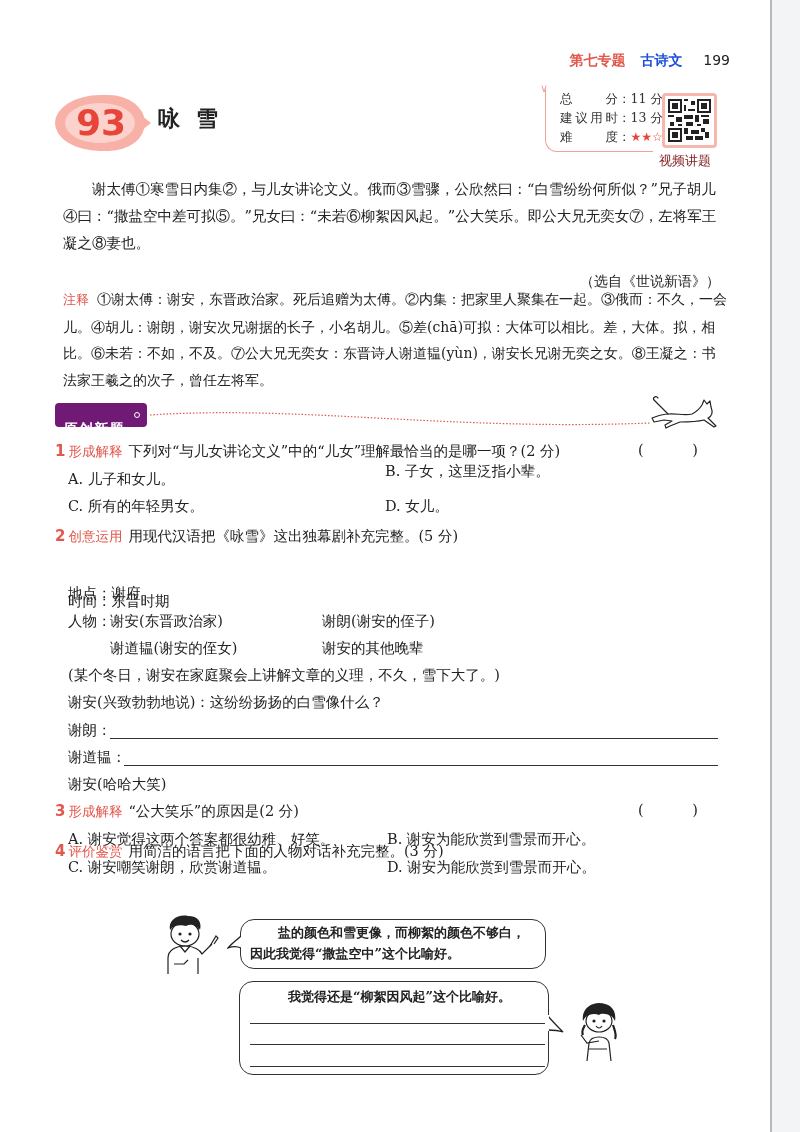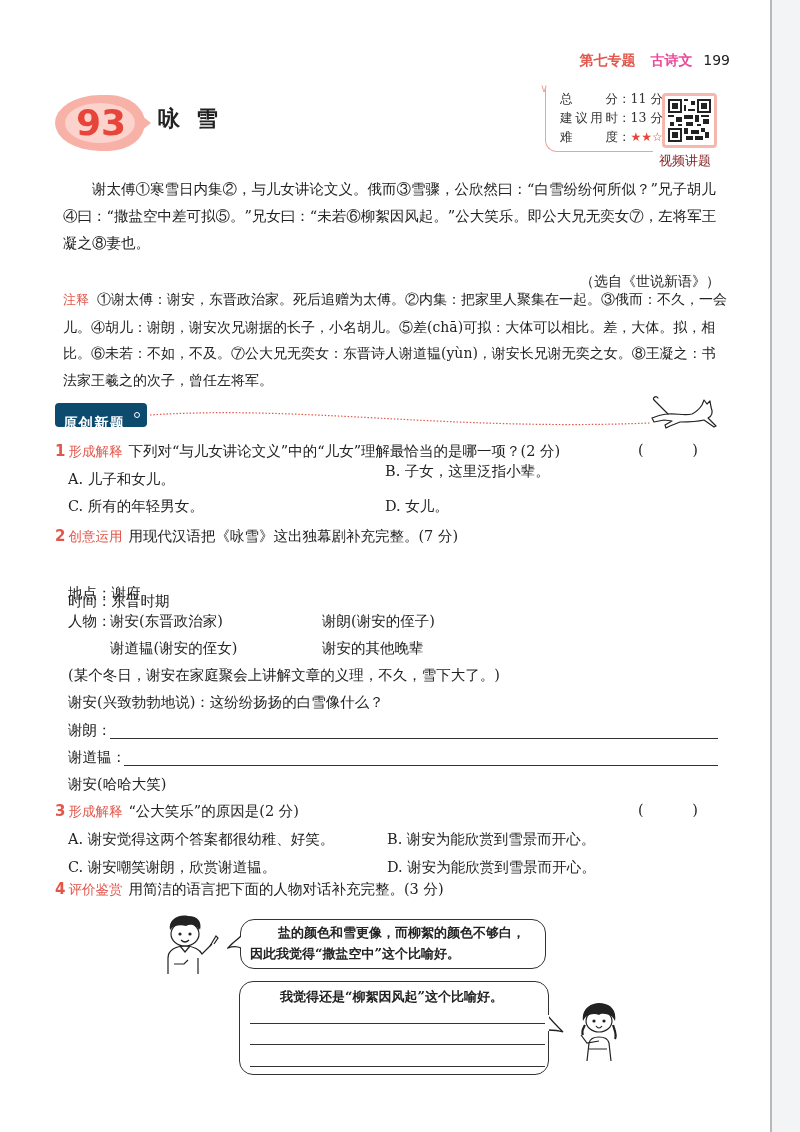--- a/index.html
+++ b/index.html
@@ -2,21 +2,21 @@
 <html><head>
 <meta charset="utf-8">
 <style>
   * { box-sizing: border-box; margin: 0; padding: 0; }
   html, body { width: 800px; height: 1132px; background: #ffffff; overflow: hidden; }
   body { position: relative; font-family: "DejaVu Serif", "Liberation Serif", serif; color: #222; }
   .page-edge { position: absolute; right: 0; top: 0; width: 30px; height: 1132px; background: #f3f4f6; border-left: 2px solid #b9b9b9; }
 
   .running-header { position: absolute; top: 52px; right: 70px; font-family: "DejaVu Sans", sans-serif; font-size: 14px; font-weight: bold; }
   .running-header .topic { color: #e2574c; margin-right: 10px; }
-  .running-header .section { color: #ec4899; margin-right: 6px; }
+  .running-header .section { color: #1d4ed8; margin-right: 16px; }
   .running-header .pageno { color: #222; font-weight: normal; }
 
   .lesson-badge { position: absolute; left: 55px; top: 95px; width: 96px; height: 56px; }
   .lesson-badge .outer { position: absolute; left: 0; top: 0; width: 90px; height: 56px; background: #f7b1a7; border-radius: 50% 40% 40% 50% / 50%; }
   .lesson-badge .tip { position: absolute; right: 0; top: 17px; width: 0; height: 0; border-top: 11px solid transparent; border-bottom: 11px solid transparent; border-left: 14px solid #f7b1a7; }
   .lesson-badge .inner { position: absolute; left: 10px; top: 8px; width: 70px; height: 40px; background: #fbd3cc; border-radius: 50%; }
   .lesson-badge .num { position: absolute; left: 14px; top: 6px; width: 64px; text-align: center; font-family: "DejaVu Sans", sans-serif; font-size: 36px; font-weight: bold; color: #e8453a; line-height: 44px; }
   .lesson-title { position: absolute; left: 158px; top: 104px; font-size: 22px; font-weight: bold; color: #222; letter-spacing: 16px; }
 
   .info-box { position: absolute; left: 545px; top: 88px; width: 108px; height: 64px; border-left: 1.5px solid #f2a197; border-bottom: 1.5px solid #f2a197; border-bottom-left-radius: 12px; }
@@ -27,21 +27,21 @@
   .qr { position: absolute; left: 662px; top: 93px; width: 55px; height: 55px; border: 3px solid #f6b8ae; border-radius: 4px; background: #fff; padding: 3px; }
   .qr svg { width: 100%; height: 100%; display: block; }
   .qr-caption { position: absolute; left: 659px; top: 152px; font-size: 13px; color: #7f1d1d; }
 
   .prose { position: absolute; left: 63px; width: 660px; font-size: 14.5px; line-height: 27px; color: #222; }
   .prose p { text-indent: 2em; }
   .source { position: absolute; right: 80px; top: 273px; font-size: 14px; color: #222; }
   .notes { position: absolute; left: 63px; top: 286px; width: 665px; font-size: 14px; line-height: 26.5px; color: #222; }
   .notes .label { color: #e2574c; font-family: "DejaVu Sans", sans-serif; font-size: 13px; margin-right: 8px; }
 
-  .section-header { position: absolute; left: 55px; top: 403px; height: 24px; background: #0c4a6e; border-radius: 4px; padding: 8px 22px 0 8px; color: #fff; font-family: "DejaVu Sans", sans-serif; font-weight: bold; font-size: 14.5px; line-height: 24px; letter-spacing: 1px; }
+  .section-header { position: absolute; left: 55px; top: 403px; height: 24px; background: #701a75; border-radius: 4px; padding: 14px 22px 0 8px; color: #fff; font-family: "DejaVu Sans", sans-serif; font-weight: bold; font-size: 14.5px; line-height: 24px; letter-spacing: 1px; }
   .section-header .dot { position: absolute; right: 7px; top: 9px; width: 6px; height: 6px; border: 1.5px solid #fff; border-radius: 50%; }
   .dotted-line { position: absolute; left: 150px; top: 405px; width: 500px; height: 24px; }
   .cat-icon { position: absolute; left: 648px; top: 392px; width: 72px; height: 42px; }
 
   .q { position: absolute; left: 55px; font-size: 14.5px; color: #222; white-space: nowrap; }
   .q .qn { color: #e2574c; font-family: "DejaVu Sans", sans-serif; font-weight: bold; font-size: 15px; margin-right: 3px; }
   .q .qtype { color: #e2574c; font-family: "DejaVu Sans", sans-serif; font-size: 13.5px; margin-right: 6px; }
   .paren { position: absolute; right: 80px; font-size: 14.5px; color: #222; letter-spacing: 22px; }
   .opt { position: absolute; font-size: 14.5px; color: #222; white-space: nowrap; }
   .line-text { position: absolute; left: 68px; font-size: 14.5px; color: #222; white-space: nowrap; }
@@ -141,21 +141,21 @@
 <div class="q" style="top:442px;">
   <span class="qn">1</span><span class="qtype">形成解释</span><span>下列对“与儿女讲论文义”中的“儿女”理解最恰当的是哪一项？(2 分)</span>
 </div>
 <div class="paren" style="top:442px;">(&nbsp;)</div>
 <div class="opt" style="left:68px; top:470px;">A. 儿子和女儿。</div>
 <div class="opt" style="left:385px; top:462px;">B. 子女，这里泛指小辈。</div>
 <div class="opt" style="left:68px; top:497px;">C. 所有的年轻男女。</div>
 <div class="opt" style="left:385px; top:497px;">D. 女儿。</div>
 
 <div class="q" style="top:527px;">
-  <span class="qn">2</span><span class="qtype">创意运用</span><span>用现代汉语把《咏雪》这出独幕剧补充完整。(7 分)</span>
+  <span class="qn">2</span><span class="qtype">创意运用</span><span>用现代汉语把《咏雪》这出独幕剧补充完整。(5 分)</span>
 </div>
 <div class="line-text" style="top:556px;margin-top:36px;">时间：东晋时期</div>
 <div class="line-text" style="top:584px;">地点：谢府</div>
 <div class="line-text" style="top:612px;">人物：</div>
 <div class="line-text" style="left:110px; top:612px;">谢安(东晋政治家)</div>
 <div class="line-text" style="left:322px; top:612px;">谢朗(谢安的侄子)</div>
 <div class="line-text" style="left:110px; top:639px;">谢道韫(谢安的侄女)</div>
 <div class="line-text" style="left:322px; top:639px;">谢安的其他晚辈</div>
 <div class="line-text" style="top:666px;">(某个冬日，谢安在家庭聚会上讲解文章的义理，不久，雪下大了。)</div>
 <div class="line-text" style="top:693px;">谢安(兴致勃勃地说)：这纷纷扬扬的白雪像什么？</div>
@@ -167,21 +167,21 @@
 
 <div class="q" style="top:802px;">
   <span class="qn">3</span><span class="qtype">形成解释</span><span>“公大笑乐”的原因是(2 分)</span>
 </div>
 <div class="paren" style="top:802px;">(&nbsp;)</div>
 <div class="opt" style="left:68px; top:830px;">A. 谢安觉得这两个答案都很幼稚、好笑。</div>
 <div class="opt" style="left:387px; top:830px;">B. 谢安为能欣赏到雪景而开心。</div>
 <div class="opt" style="left:68px; top:858px;">C. 谢安嘲笑谢朗，欣赏谢道韫。</div>
 <div class="opt" style="left:387px; top:858px;">D. 谢安为能欣赏到雪景而开心。</div>
 
-<div class="q" style="top:880px;">
+<div class="q" style="top:842px;">
   <span class="qn">4</span><span class="qtype">评价鉴赏</span><span>用简洁的语言把下面的人物对话补充完整。(3 分)</span>
 </div>
 
 <svg class="figure" style="left:160px; top:914px; width:70px; height:62px;" viewBox="0 0 70 62">
   <path d="M10 16 C 8 6, 18 0, 28 2 C 38 2, 42 8, 40 16 L 38 12 L 32 14 L 26 10 L 20 14 L 14 12 Z" fill="#222"></path>
   <ellipse cx="25" cy="20" rx="14" ry="12" fill="#fff" stroke="#222" stroke-width="1.2"></ellipse>
   <path d="M10 14 C 10 6, 20 2, 28 3 C 36 4, 40 10, 39 16 C 36 10, 30 10, 26 12 C 20 10, 14 12, 10 14 Z" fill="#222"></path>
   <circle cx="20" cy="20" r="1.6" fill="#222"></circle>
     <circle cx="30" cy="20" r="1.6" fill="#222"></circle>
   <path d="M21 26 Q 25 30 29 26" fill="none" stroke="#222" stroke-width="1.2"></path>
@@ -198,21 +198,21 @@
   <rect x="14" y="1" width="4" height="14" fill="#fff"></rect>
 </svg>
 <div class="bubble-text" style="left:278px; top:922px;">盐的颜色和雪更像，而柳絮的颜色不够白，</div>
 <div class="bubble-text" style="left:250px; top:943px;">因此我觉得“撒盐空中”这个比喻好。</div>
 
 <div class="bubble" style="left:239px; top:981px; width:310px; height:94px;"></div>
 <svg class="figure" style="left:545px; top:1014px; width:20px; height:22px;" viewBox="0 0 20 22">
   <path d="M3 2 C 8 8, 14 14, 18 18 C 12 16, 8 16, 3 16" fill="#fff" stroke="#222" stroke-width="1.3"></path>
   <rect x="0" y="1" width="4" height="16" fill="#fff"></rect>
 </svg>
-<div class="bubble-text" style="left:280px; top:986px;">我觉得还是“柳絮因风起”这个比喻好。</div>
+<div class="bubble-text" style="left:288px; top:986px;">我觉得还是“柳絮因风起”这个比喻好。</div>
 <div class="blank" style="left:250px; top:1023px; width:295px;"></div>
 <div class="blank" style="left:250px; top:1044px; width:295px;"></div>
 <div class="blank" style="left:250px; top:1066px; width:295px;"></div>
 
 <svg class="figure" style="left:577px; top:1003px; width:44px; height:60px;" viewBox="0 0 44 60">
   <path d="M6 18 C 4 6, 14 0, 22 0 C 32 0, 40 6, 38 18 C 34 10, 28 8, 22 10 C 16 8, 10 10, 6 18 Z" fill="#222"></path>
   <ellipse cx="22" cy="18" rx="13" ry="11" fill="#fff" stroke="#222" stroke-width="1.2"></ellipse>
   <path d="M9 14 C 10 6, 18 3, 22 4 C 30 4, 35 8, 36 14 C 30 10, 24 10, 22 12 C 18 10, 12 11, 9 14 Z" fill="#222"></path>
   <circle cx="17" cy="18" r="1.6" fill="#222"></circle>
     <circle cx="27" cy="18" r="1.6" fill="#222"></circle>

